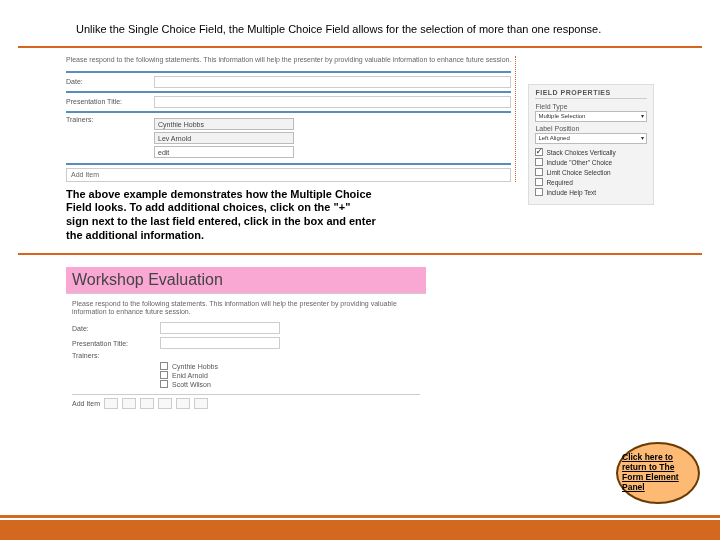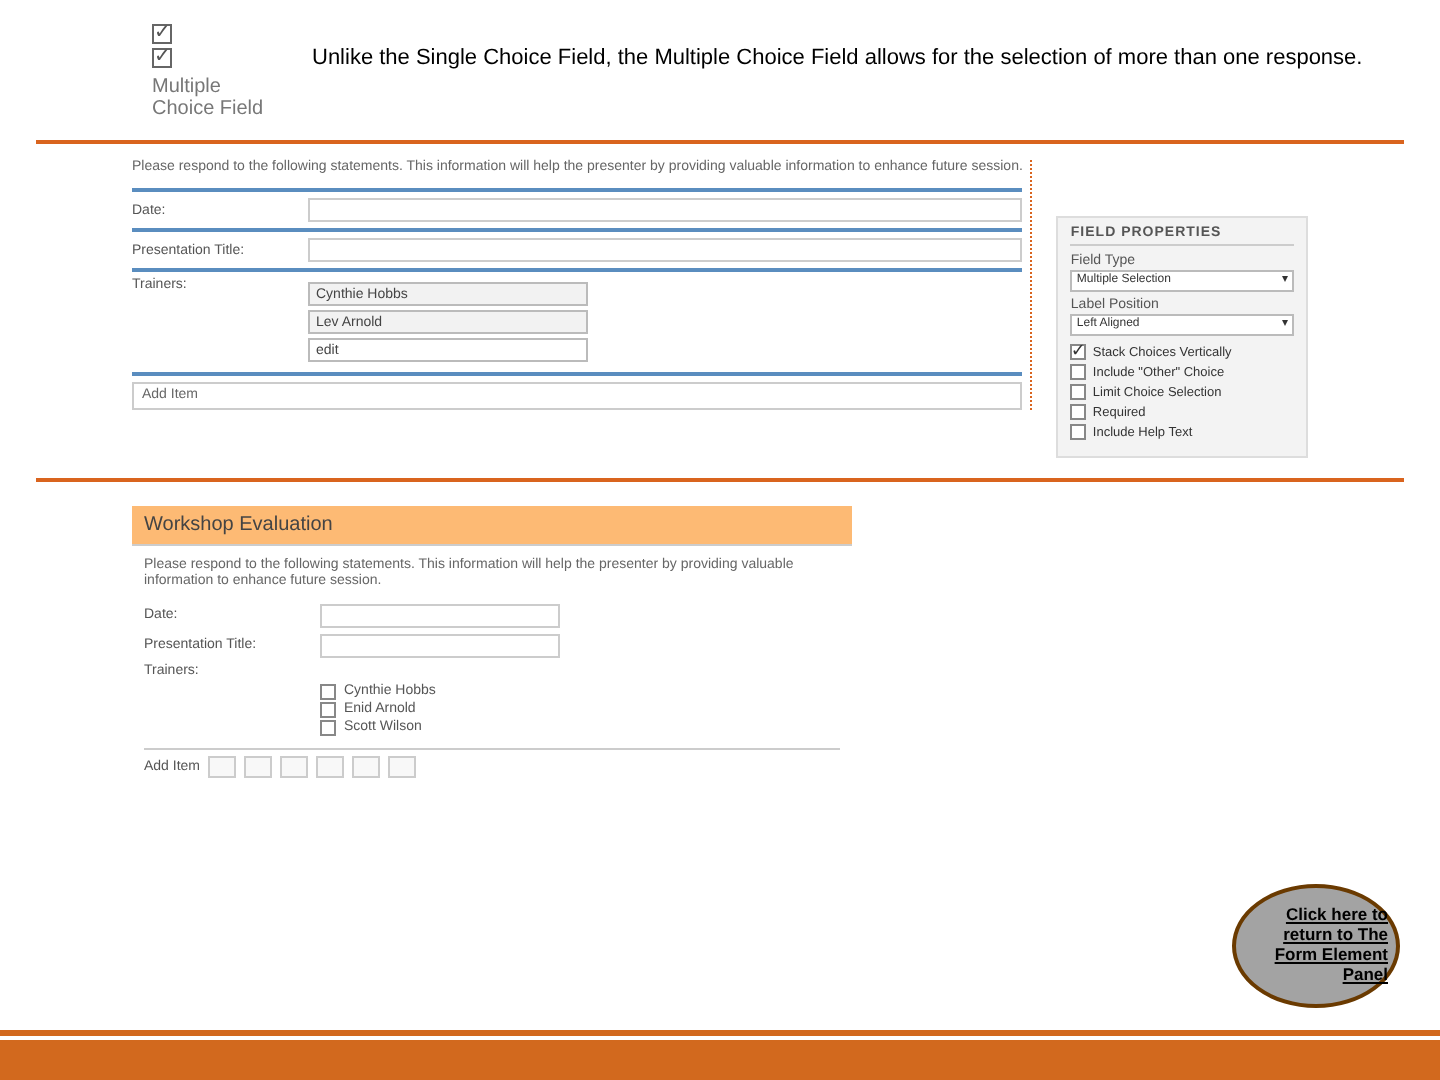--- a/index.html
+++ b/index.html
@@ -82,41 +82,41 @@
   .props-check .cb { width: 8px; height: 8px; border: 1px solid #888; background: #fff; position: relative; }
   .props-check .cb.on::after { content: "✓"; position: absolute; top: -3px; left: -1px; font-size: 9px; color: #333; }
 
   
   .ex2-wrap { display: flex; gap: 10px; padding: 4px 48px 0 48px; }
   .form-preview2 {
     flex: 0 0 360px; background: #fff;
     font-size: 7px; color: #555;
   }
   .wf-title {
-    font-size: 10px; color: #444; padding: 4px 6px;
-    background: #fdba74; border-bottom: 1px solid #ccc;
+    font-size: 16px; color: #444; padding: 4px 6px;
+    background: #f9a8d4; border-bottom: 1px solid #ccc;
   }
   .fp2-body { padding: 6px; }
   .cb-small { width: 8px; height: 8px; border: 1px solid #888; background: #fff; flex: none; }
   .trainer-row2 { display: flex; align-items: center; gap: 4px; margin: 1px 0 1px 88px; font-size: 7px; }
   .toolbar {
     margin-top: 6px; border-top: 1px solid #ccc; padding-top: 3px;
     display: flex; gap: 4px; align-items: center;
   }
   .tool-btn { width: 14px; height: 11px; border: 1px solid #ccc; background: #f8f8f8; }
 
   .caption2 { font-size: 11px; font-weight: bold; max-width: 120px; line-height: 1.25; padding-top: 24px; }
 
   
   .return-btn {
     position: absolute; right: 20px; bottom: 36px;
     width: 84px; height: 62px; border-radius: 50%;
-    background: #a3a3a3; border: 2px solid #6a3a00;
+    background: #fdba74; border: 2px solid #6a3a00;
     display: flex; align-items: center; justify-content: center;
-    text-align: right; padding: 4px;
+    text-align: left; padding: 4px;
   }
   .return-btn span {
     font-size: 8.5px; font-weight: bold; color: #000;
     text-decoration: underline; line-height: 1.15;
   }
 
   
   .footer-bar {
     position: absolute; left: 0; bottom: 0; width: 100%;
     height: 22px; background: #d2691e;
@@ -126,28 +126,20 @@
     content: ""; position: absolute; left: 0; top: -5px;
     width: 100%; height: 3px; background: #d2691e;
   }
 </style>
 </head>
 <body>
 
 <div class="page">
 
   <div class="header-row">
-    <div class="mc-title-block">
-      <div class="mc-icon">
-        <div class="box"></div>
-        <div class="box"></div>
-      </div>
-      <div class="mc-title">Multiple</div>
-      <div class="mc-title">Choice Field</div>
-    </div>
     <div class="intro-text">Unlike the Single Choice Field, the Multiple Choice Field allows for the selection of more than one response.</div>
   </div>
   <hr class="hr-orange">
 
   <div class="ex1">
     <div>
       <div class="form-preview">
         <div class="form-note">Please respond to the following statements. This information will help the presenter by providing valuable information to enhance future session.</div>
         <div class="blue-sep"></div>
         <div class="form-row">
@@ -164,20 +156,21 @@
           <div class="form-label">Trainers:</div>
           <div style="flex:1;">
             <div class="trainer-opt" style="margin-left:0;">Cynthie Hobbs</div>
             <div class="trainer-opt" style="margin-left:0;">Lev Arnold</div>
             <div class="trainer-opt" style="margin-left:0;background:#fff;">edit</div>
           </div>
         </div>
         <div class="blue-sep"></div>
         <div class="add-item">Add Item</div>
       </div>
+      <div class="caption1">The above example demonstrates how the Multiple Choice Field looks. To add additional choices, click on the "+" sign next to the last field entered, click in the box and enter the additional information.</div>
     </div>
 
     <div class="props">
       <div class="props-header">FIELD PROPERTIES</div>
       <div class="props-field">
         <span class="props-label">Field Type</span>
         <div class="props-select">
           <span>Multiple Selection</span>
           <span>▾</span>
         </div>

